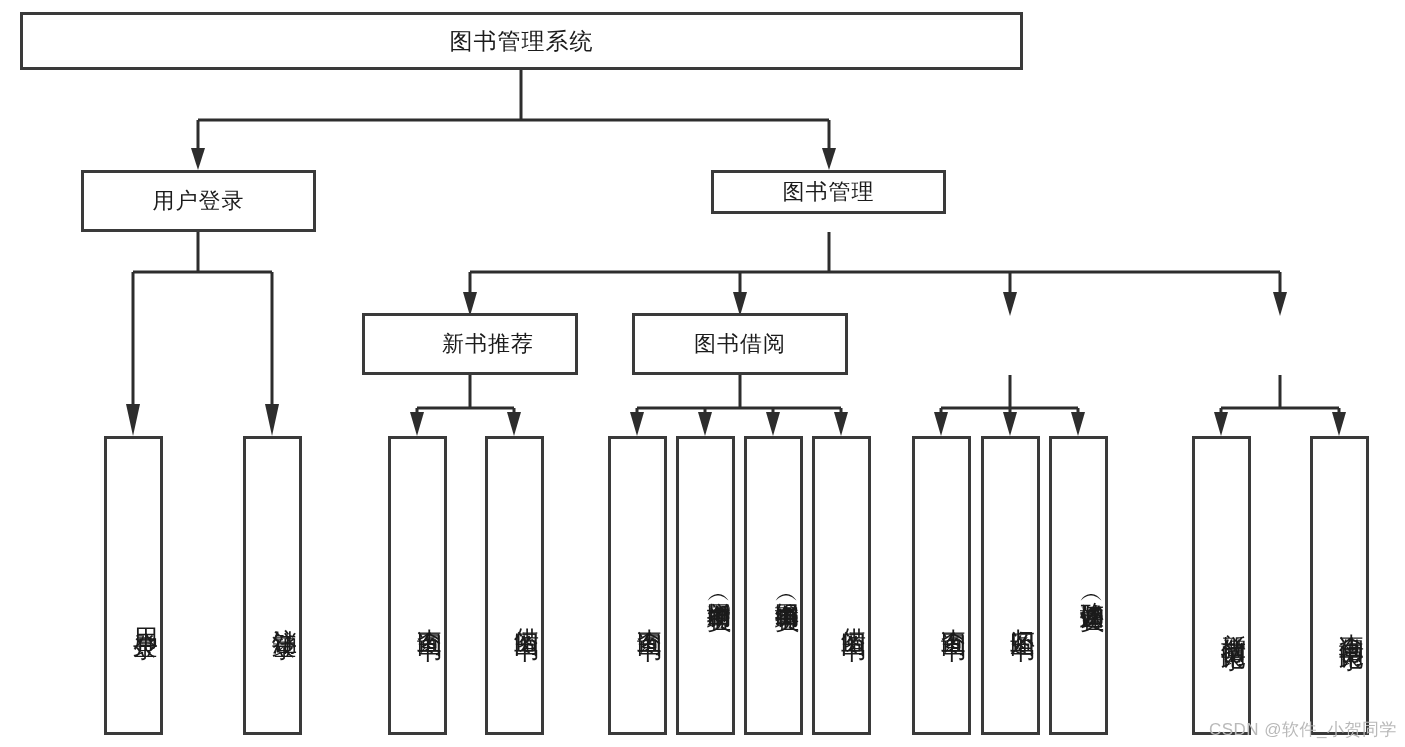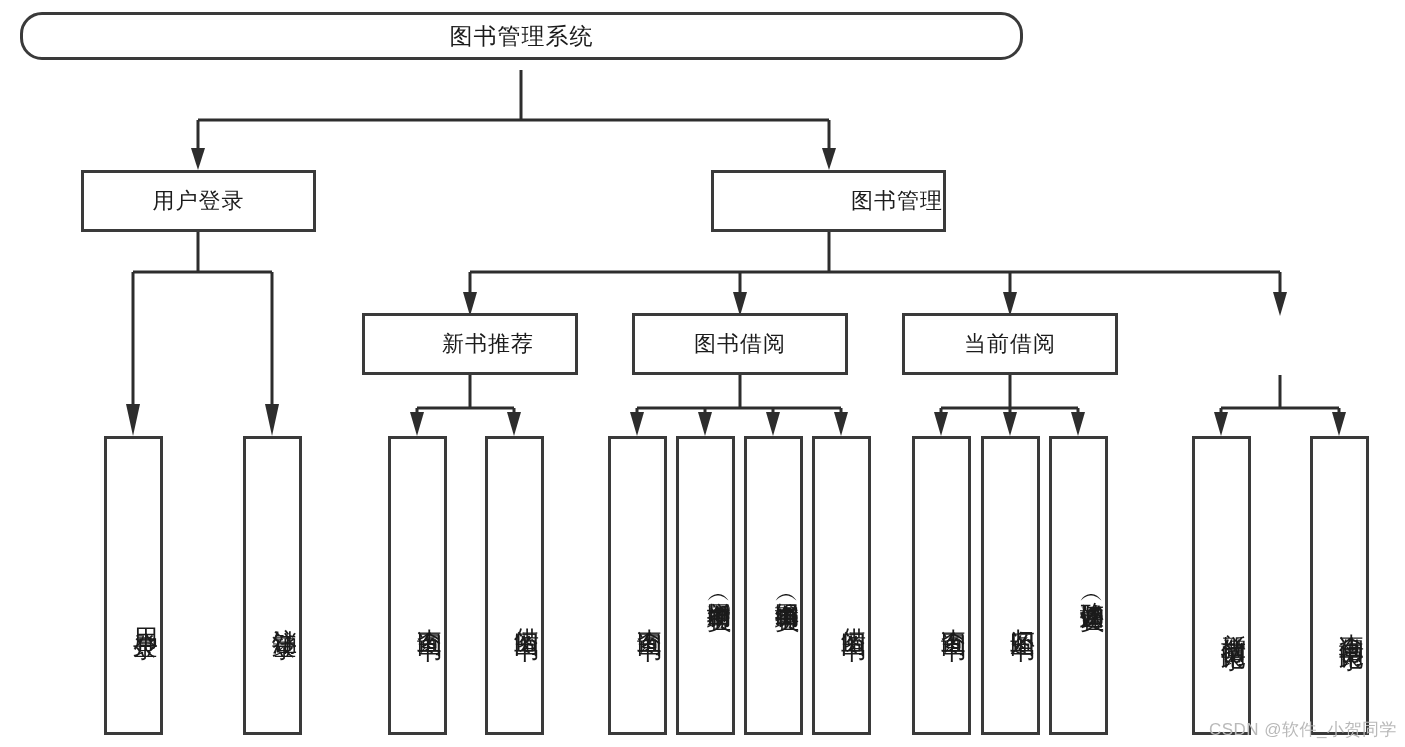--- a/index.html
+++ b/index.html
@@ -121,39 +121,36 @@
     <polygon points="1071,412 1085,412 1078,436" fill="#2d2d2d" stroke="none"></polygon>
 
     <line x1="1280" y1="375" x2="1280" y2="408"></line>
     <line x1="1221" y1="408" x2="1339" y2="408"></line>
     <line x1="1221" y1="408" x2="1221" y2="418"></line>
     <line x1="1339" y1="408" x2="1339" y2="418"></line>
     <polygon points="1214,412 1228,412 1221,436" fill="#2d2d2d" stroke="none"></polygon>
     <polygon points="1332,412 1346,412 1339,436" fill="#2d2d2d" stroke="none"></polygon>
   </svg>
 
-  <div class="node horiz root" style="left:20px;top:12px;width:1003px;height:48px;border-radius:22px;">
+  <div class="node horiz root" style="left:20px;top:12px;width:1003px;height:58px;">
     <span>图书管理系统</span>
   </div>
 
   <div class="node horiz" style="left:81px;top:170px;width:235px;height:62px;">
     <span>用户登录</span>
   </div>
-  <div class="node horiz" style="left:711px;top:170px;width:235px;height:62px;justify-content:flex-end;">
+  <div class="node horiz" style="left:711px;top:170px;width:235px;height:44px;">
     <span>图书管理</span>
   </div>
 
   <div class="node horiz" style="left:362px;top:313px;width:216px;height:62px;padding-left:36px;">
     <span>新书推荐</span>
   </div>
   <div class="node horiz" style="left:632px;top:313px;width:216px;height:62px;justify-content:center;">
     <span>图书借阅</span>
-  </div>
-  <div class="node horiz" style="left:902px;top:313px;width:216px;height:62px;">
-    <span>当前借阅</span>
   </div>
 
   <div class="node vert mid" style="left:104px;top:436px;width:59px;height:299px;">
     <span>用户登录</span>
   </div>
   <div class="node vert mid" style="left:243px;top:436px;width:59px;height:299px;">
     <span>注销登录</span>
   </div>
 
   <div class="node vert mid" style="left:388px;top:436px;width:59px;height:299px;">

